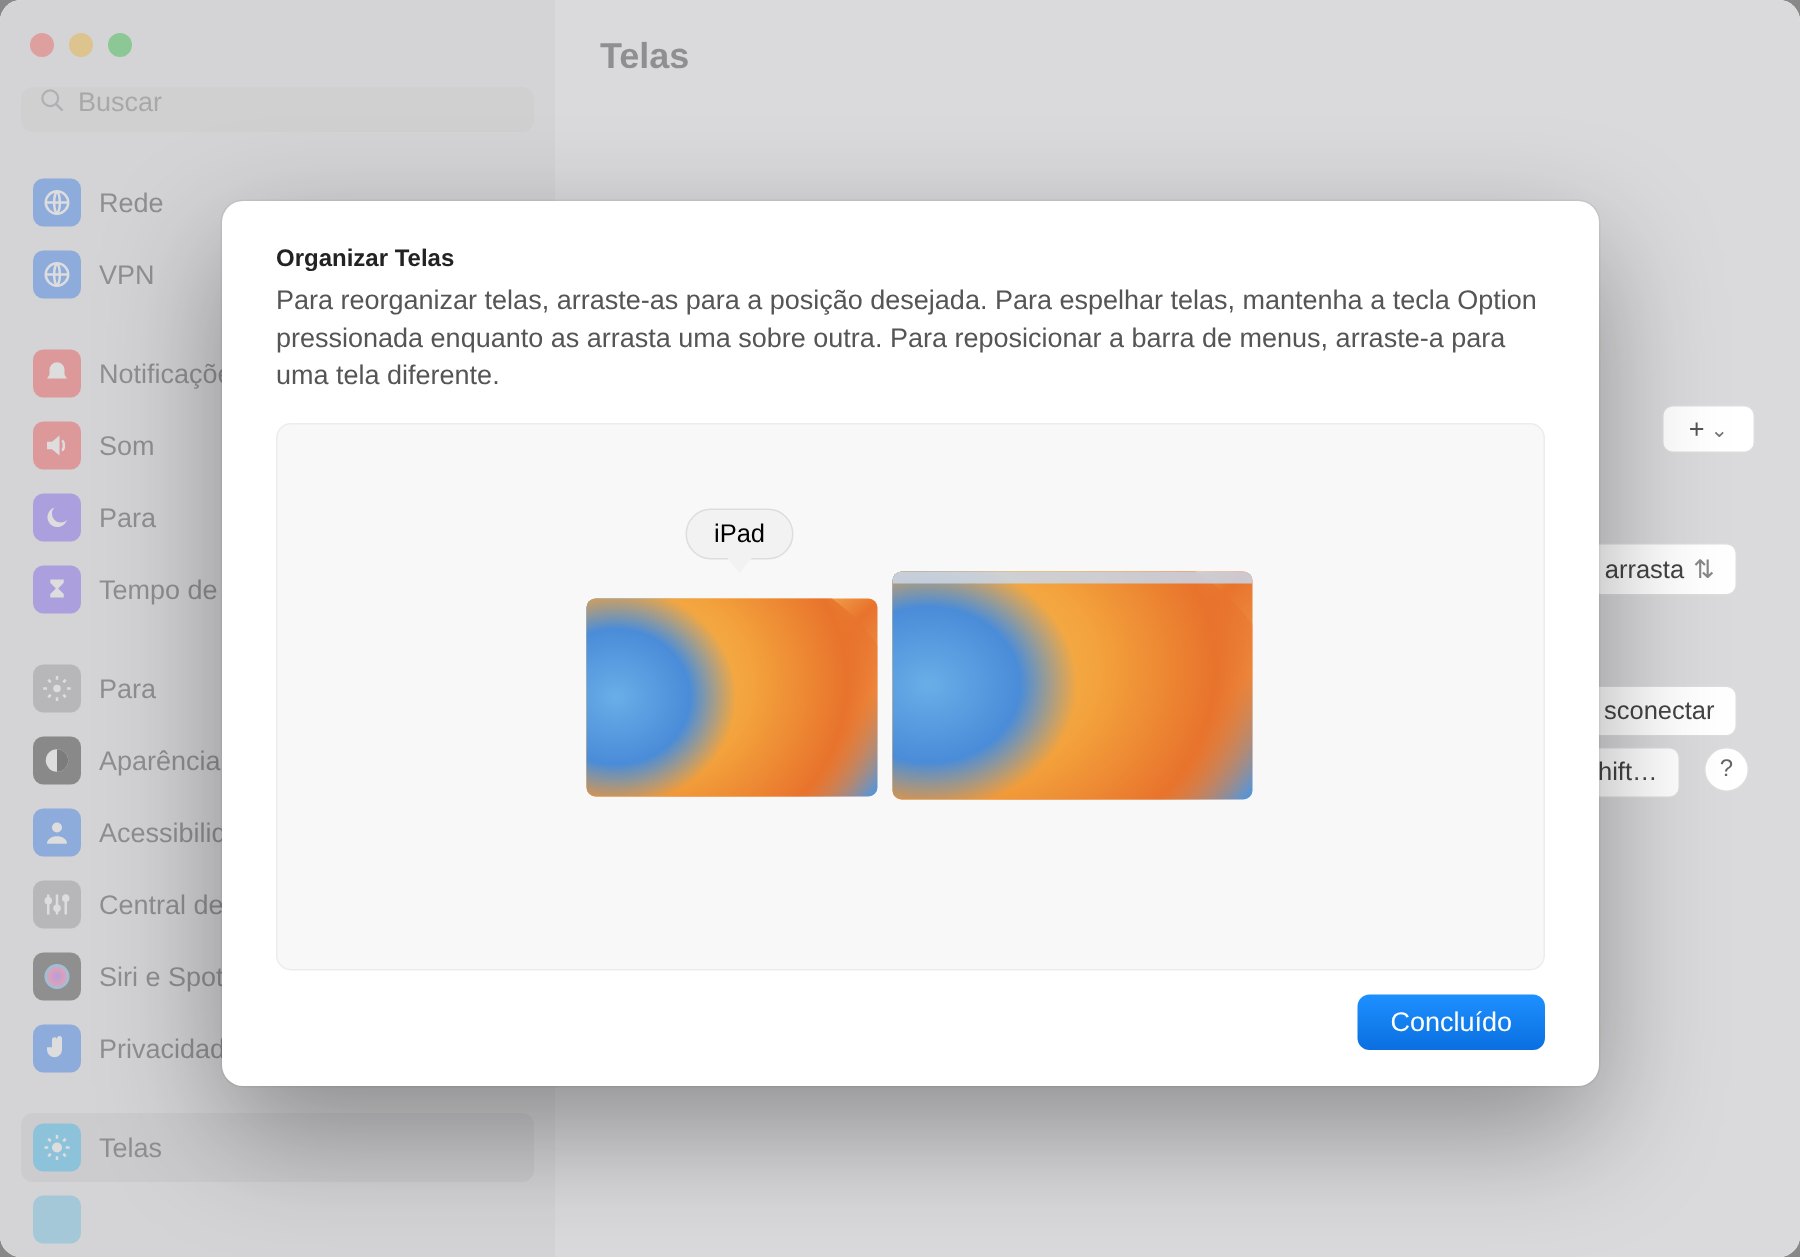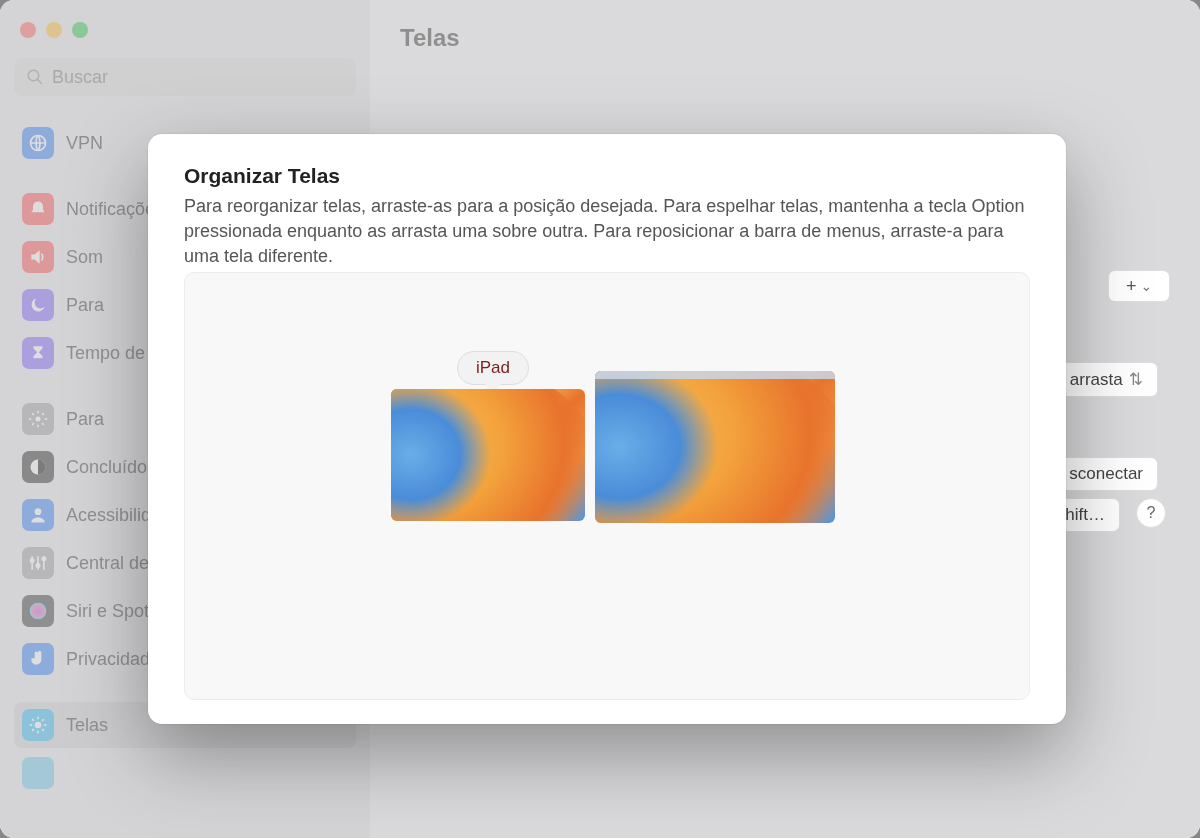--- a/index.html
+++ b/index.html
@@ -25,21 +25,21 @@
 }
 .traffic-lights { display: flex; gap: 10px; padding: 6px 0 20px 6px; }
 .dot { width: 16px; height: 16px; border-radius: 50%; }
 .dot.red { background: #ff5f57; }
 .dot.yellow { background: #febc2e; }
 .dot.green { background: #28c840; }
 .search-wrap {
   background: #ddd;
   border-radius: 8px;
   height: 38px;
-  display: flex; align-items: center;
+  display: flex; align-items: flex-start;
   padding: 0 12px; gap: 8px;
   margin-bottom: 24px;
 }
 .search-wrap input {
   border: none; background: transparent; outline: none;
   font-size: 18px; color: #777; width: 100%;
 }
 .search-wrap svg { width: 18px; height: 18px; flex-shrink: 0; }
 .side-item {
   display: flex; align-items: center; gap: 12px;
@@ -100,22 +100,22 @@
   position: absolute;
   left: 148px; top: 134px;
   width: 918px; height: 590px;
   background: #fff;
   border-radius: 14px;
   box-shadow: 0 30px 80px rgba(0,0,0,0.35), 0 0 0 1px rgba(0,0,0,0.05);
   padding: 30px 36px 24px 36px;
   display: flex; flex-direction: column;
   z-index: 10;
 }
-.modal-title { font-size: 21px; font-weight: 700; color: #222; margin-bottom: 6px; }
-.modal-desc { font-size: 18px; line-height: 1.4; color: #555; margin-bottom: 2px; }
+.modal-title { font-size: 16px; font-weight: 700; color: #222; margin-bottom: 6px; }
+.modal-desc { font-size: 18px; line-height: 1.4; color: #555; margin-bottom: 18px; }
 .arrange-area {
   flex: 1;
   background: #f8f8f8;
   border: 1px solid #ececec;
   border-radius: 10px;
   position: relative;
 }
 .display-thumb {
   position: absolute;
   border-radius: 6px;
@@ -129,21 +129,21 @@
 }
 .thumb-ipad { left: 206px; top: 116px; width: 194px; height: 132px; }
 .thumb-main { left: 410px; top: 98px; width: 240px; height: 152px; }
 .tooltip {
   position: absolute;
   left: 272px; top: 56px;
   background: #f2f2f2;
   border: 1px solid #ddd;
   border-radius: 18px;
   padding: 6px 18px;
-  font-size: 17px; color: #7f1d1d; margin-top: 22px;
+  font-size: 17px; color: #000000;
 }
 .tooltip::after {
   content: '';
   position: absolute;
   bottom: -10px; left: 50%;
   transform: translateX(-50%);
   width: 0; height: 0;
   border-left: 9px solid transparent;
   border-right: 9px solid transparent;
   border-top: 11px solid #f2f2f2;
@@ -197,20 +197,29 @@
     </div>
 
     <nav id="side-nav">
         <div class="side-item">
           <div class="side-icon" style="background: rgb(47, 123, 246);">
             <svg viewBox="0 0 24 24" width="20" height="20" fill="none" stroke="#fff" stroke-width="2">
               <circle cx="12" cy="12" r="9"></circle>
               <path d="M3 12h18M12 3c3 3 3 15 0 18M12 3c-3 3-3 15 0 18"></path>
             </svg>
           </div>
+          <span>Rede</span>
+        </div>
+        <div class="side-item">
+          <div class="side-icon" style="background: rgb(47, 123, 246);">
+            <svg viewBox="0 0 24 24" width="20" height="20" fill="none" stroke="#fff" stroke-width="2">
+              <circle cx="12" cy="12" r="9"></circle>
+              <path d="M3 12h18M12 3c3 3 3 15 0 18M12 3c-3 3-3 15 0 18"></path>
+            </svg>
+          </div>
           <span>VPN</span>
         </div>
         <div class="side-spacer"></div>
         <div class="side-item">
           <div class="side-icon" style="background: rgb(255, 77, 77);">
             <svg viewBox="0 0 24 24" width="20" height="20" fill="#fff">
               <path d="M12 3a6 6 0 0 0-6 6v4l-2 3h16l-2-3V9a6 6 0 0 0-6-6z"></path>
             </svg>
           </div>
           <span>Notificações</span>
@@ -250,21 +259,21 @@
           </div>
           <span>Para</span>
         </div>
         <div class="side-item">
           <div class="side-icon" style="background: rgb(34, 34, 34);">
             <svg viewBox="0 0 24 24" width="20" height="20">
               <circle cx="12" cy="12" r="9" fill="#fff"></circle>
               <path d="M12 3a9 9 0 0 1 0 18z" fill="#000"></path>
             </svg>
           </div>
-          <span>Concluído</span>
+          <span>Aparência</span>
         </div>
         <div class="side-item">
           <div class="side-icon" style="background: rgb(47, 123, 246);">
             <svg viewBox="0 0 24 24" width="20" height="20" fill="#fff">
               <circle cx="12" cy="8" r="4"></circle>
               <path d="M4 21c0-4 4-6 8-6s8 2 8 6"></path>
             </svg>
           </div>
           <span>Acessibilidade</span>
         </div>
@@ -364,13 +373,16 @@
     </div>
     <div class="display-thumb thumb-ipad">
       <div class="swirl"></div>
     </div>
     <div class="display-thumb thumb-main">
       <div class="swirl"></div>
       <div class="menubar"></div>
     </div>
   </div>
 
+  <div class="modal-footer">
+    <button class="done-btn">Concluído</button>
+  </div>
 </div>
 
 </body></html>

